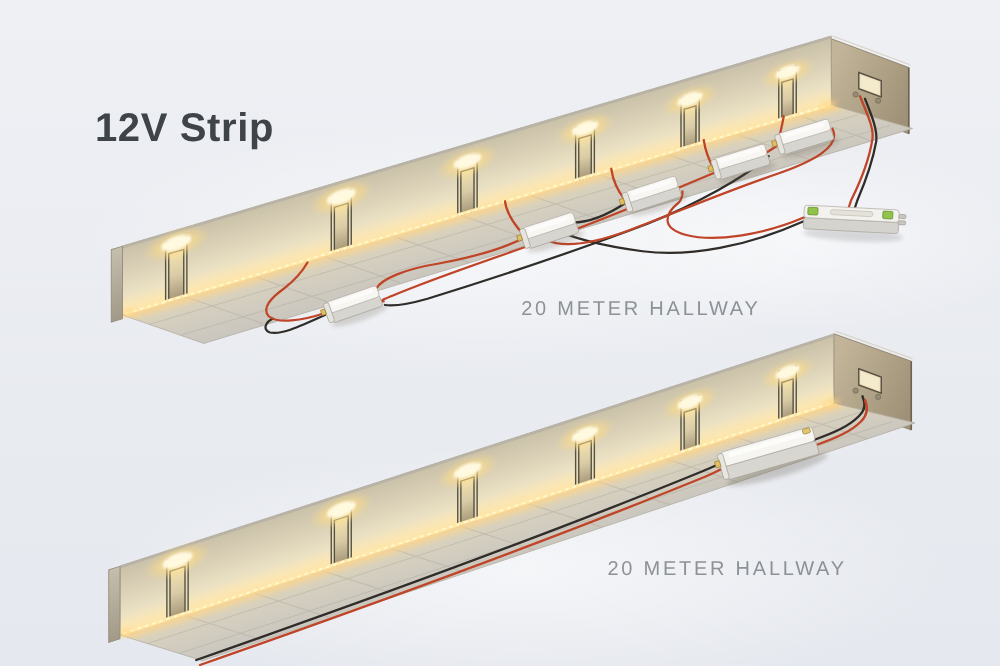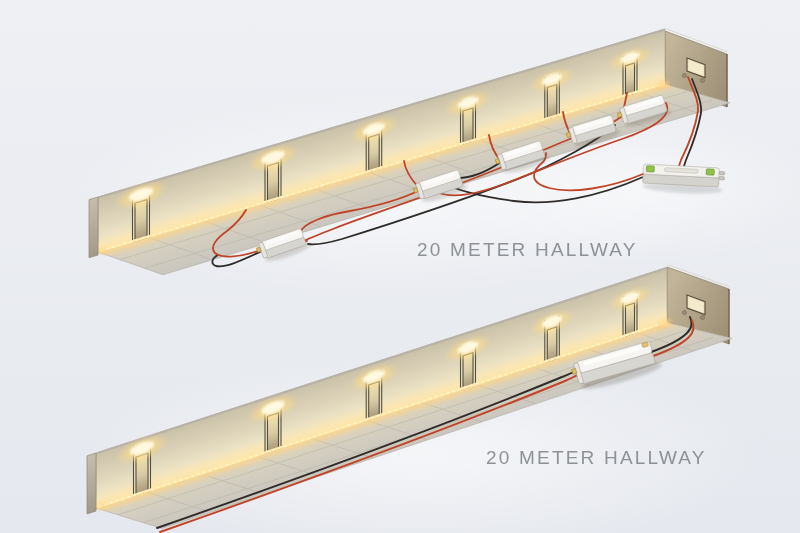--- a/index.html
+++ b/index.html
@@ -2,21 +2,21 @@
 <html><head>
 <meta charset="utf-8">
 <style>
   html,body{margin:0;padding:0;background:#eaedf1;}
   .canvas{position:relative;width:800px;height:533px;overflow:hidden;
           font-family:"Liberation Sans",sans-serif;background:#eaedf1;}
   .canvas svg{position:absolute;left:0;top:0;}
   .title{position:absolute;font-size:32px;font-weight:bold;color:#3f4449;letter-spacing:.5px;white-space:nowrap;}
   .t12{left:76px;top:84px;}
   .t24{left:76px;top:328px;}
-  .caption{position:absolute;font-size:19px;font-weight:400;color:#8d9297;letter-spacing:2.2px;white-space:nowrap;}
+  .caption{position:absolute;font-size:16px;font-weight:400;color:#8d9297;letter-spacing:2.2px;white-space:nowrap;}
   .c12{left:417px;top:239px;}
   .c24{left:486px;top:447px;}
 </style>
 </head>
 <body>
 
 <div class="canvas">
 <svg width="800" height="533" viewBox="0 0 800 533">
 <defs>
   <linearGradient id="bgGrad" x1="0" y1="0" x2="0" y2="1">
@@ -354,15 +354,16 @@
     <rect x="-38" y="0" width="76" height="11" rx="2" fill="#d8d6d1" stroke="#a9a59c" stroke-width=".6"></rect>
     <rect x="-38" y="-12" width="76" height="12" rx="3" fill="#f6f5f2" stroke="#b3afa6" stroke-width=".6"></rect>
     <rect x="-32" y="-10" width="64" height="4" rx="2" fill="#fdfdfb" opacity=".75"></rect>
     <rect x="-41" y="-11" width="4.5" height="21" rx="1.5" fill="#e8e6e1" stroke="#aaa69d" stroke-width=".6"></rect>
     <rect x="-44.5" y="-6" width="4" height="5" fill="#dfbf62" stroke="#9c7a2c" stroke-width=".5"></rect>
     <rect x="30" y="-11.5" width="6" height="4" rx="1" fill="#e3c670" stroke="#9c7a2c" stroke-width=".5"></rect>
   </g>
 </g>
 </svg>
 
+<div class="title t12">12V Strip</div>
 <div class="caption c12">20 METER HALLWAY</div>
 <div class="caption c24">20 METER HALLWAY</div>
 </div>
 
 </body></html>

